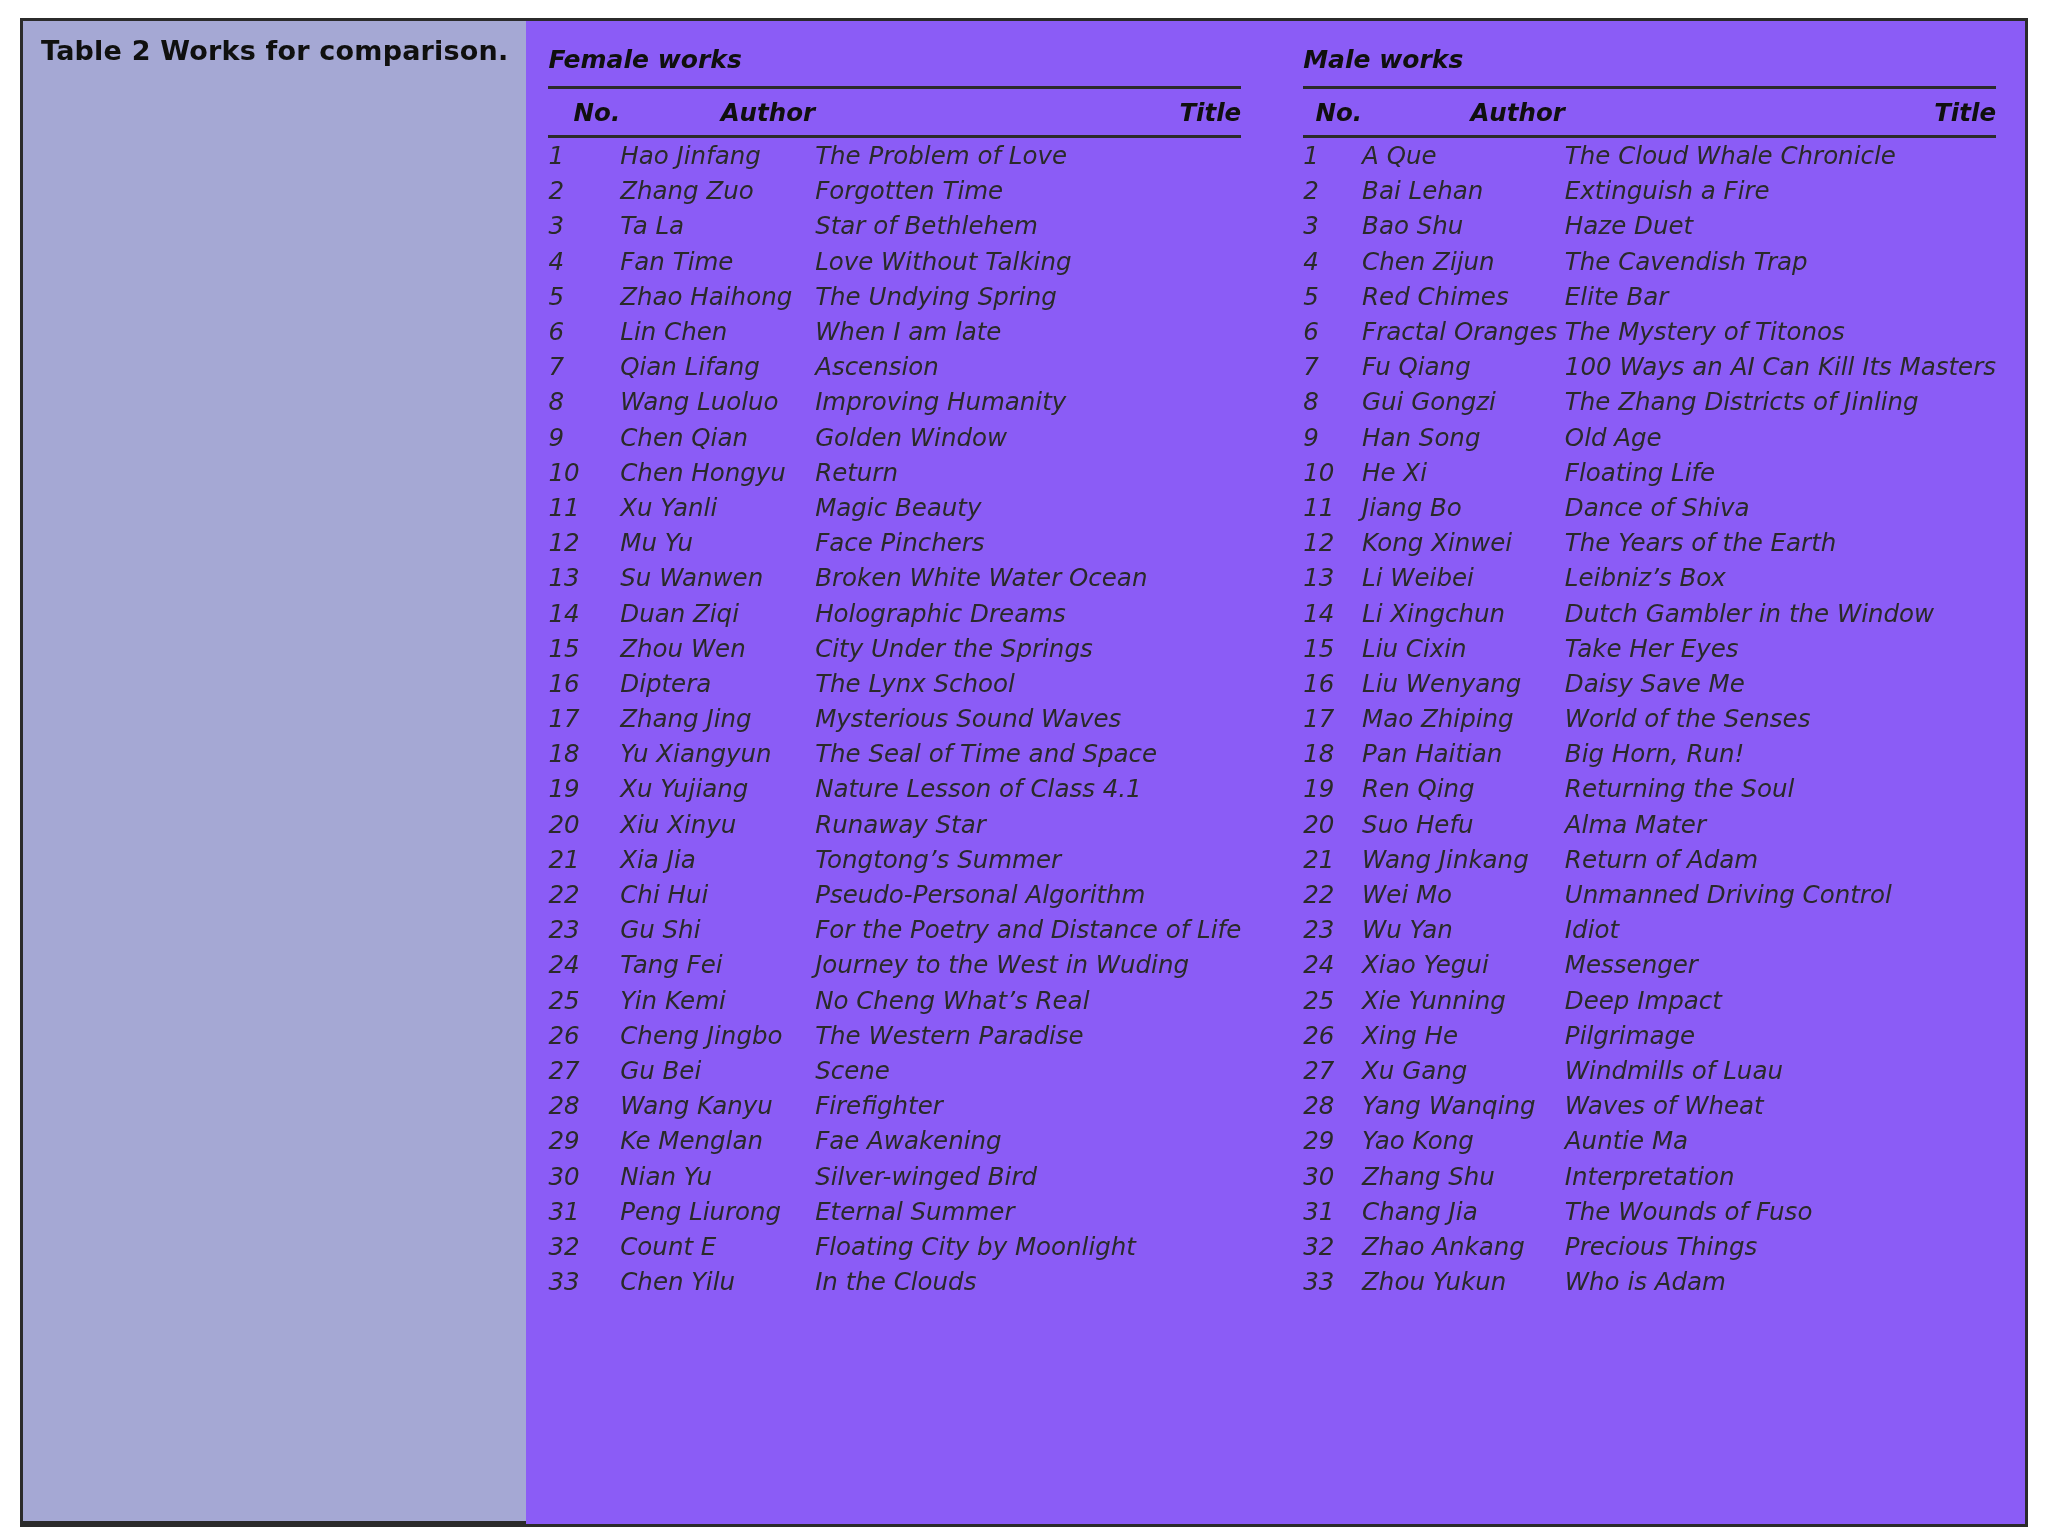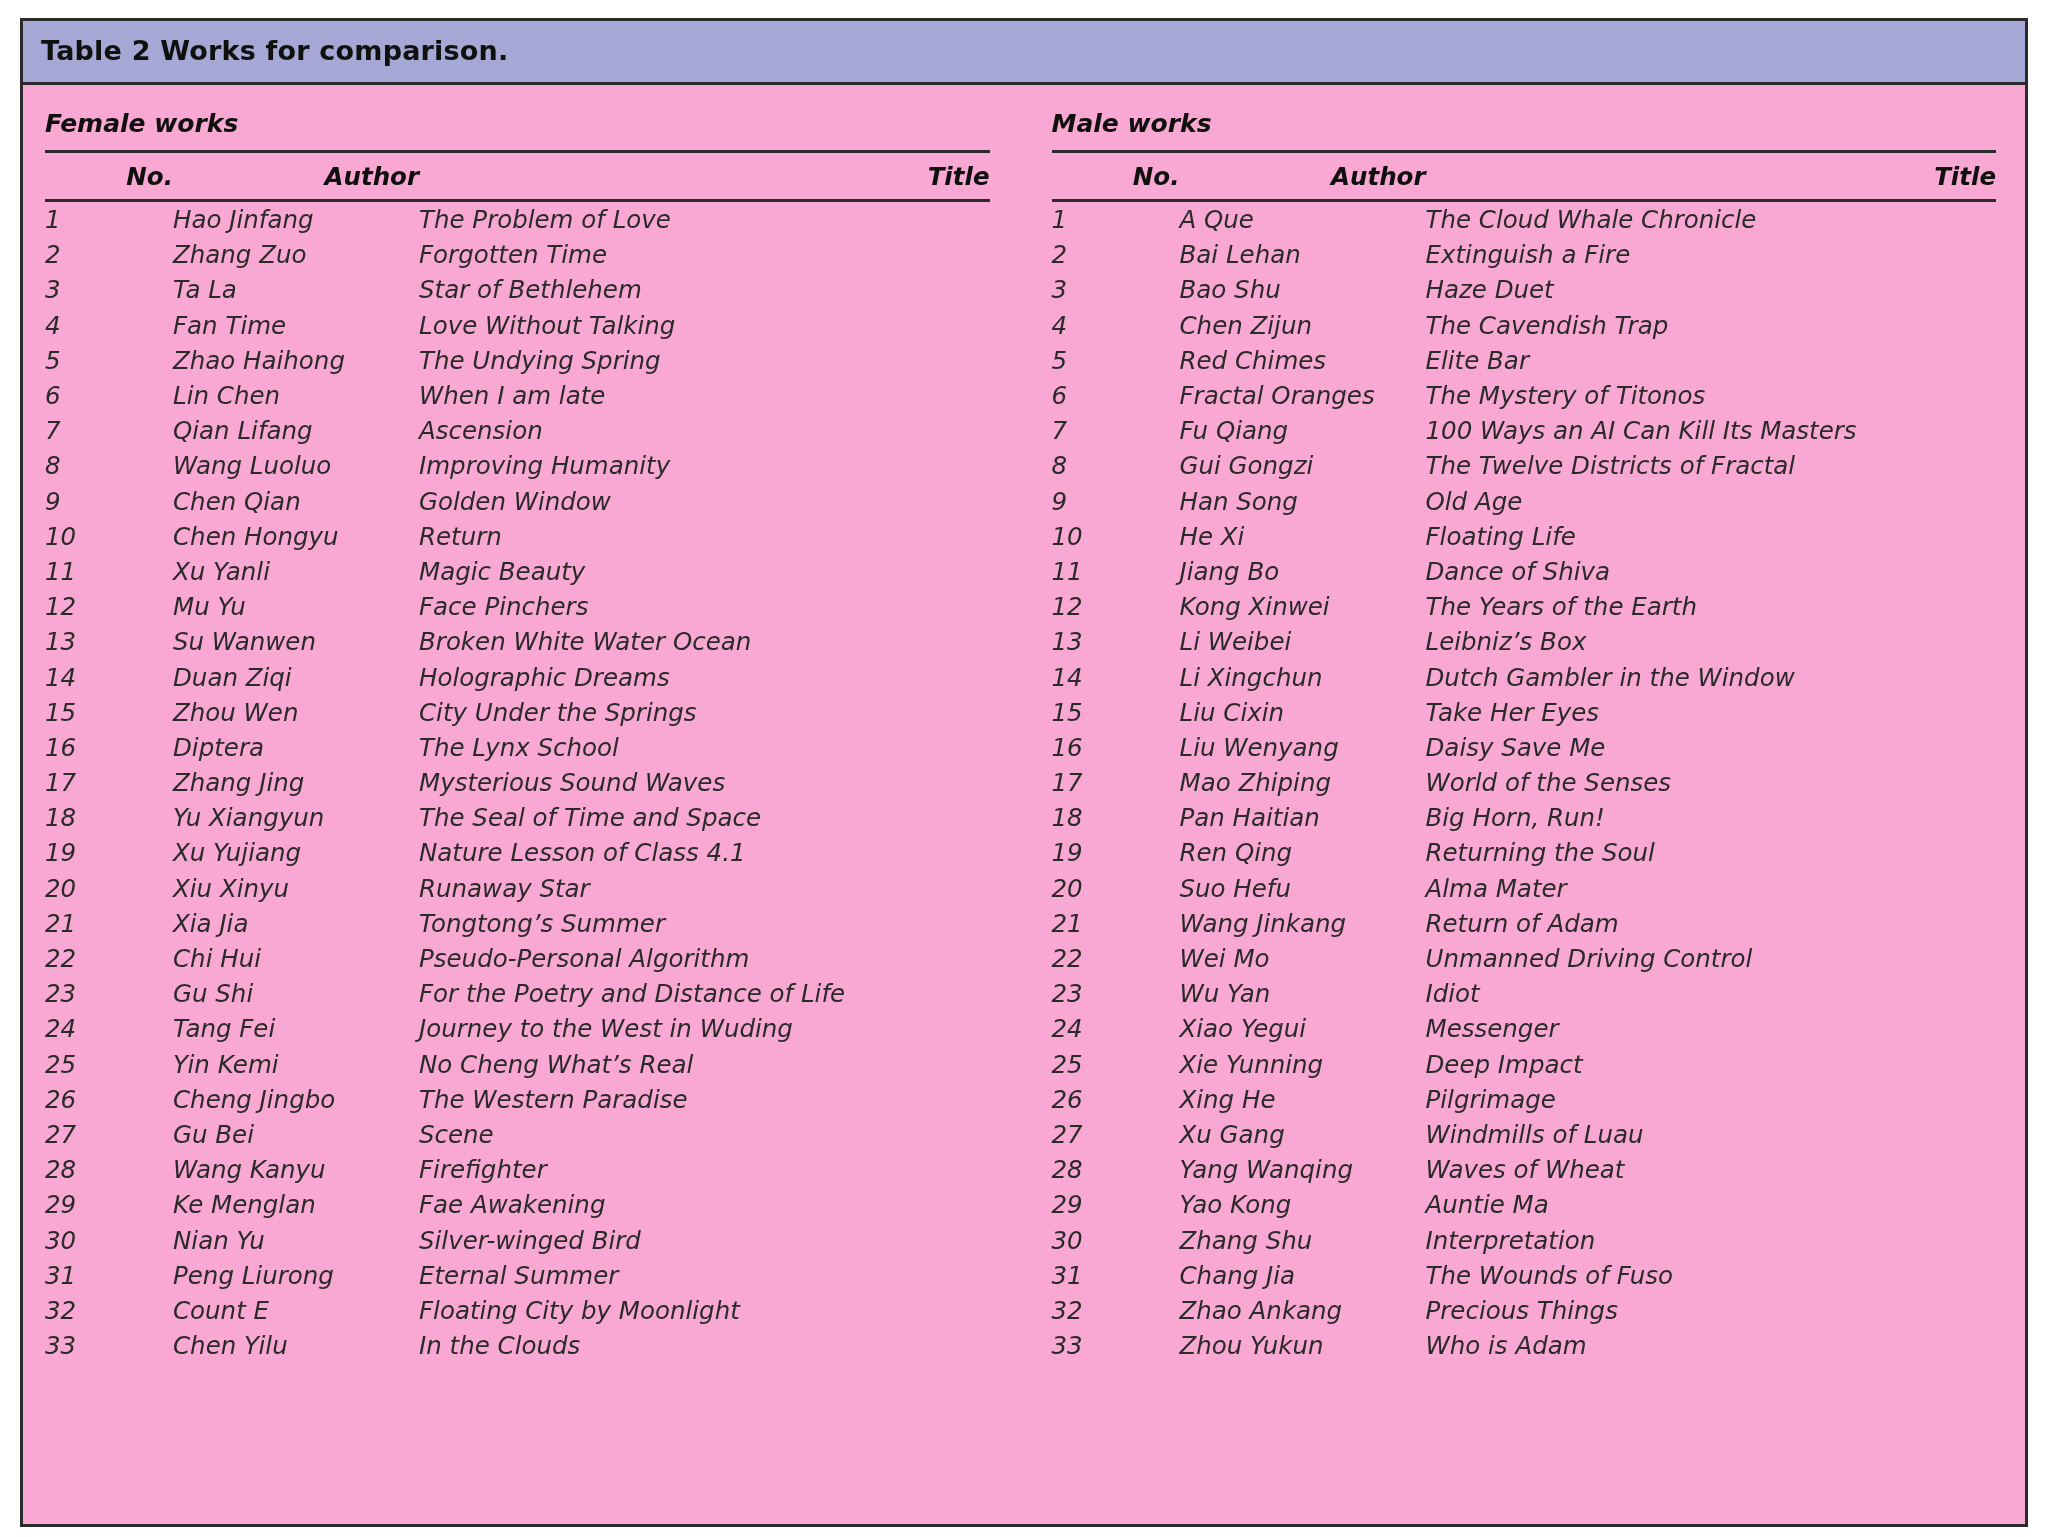--- a/index.html
+++ b/index.html
@@ -18,23 +18,23 @@
     box-sizing: border-box;
     width: 2048px;
     height: 1537px;
     padding: 18px 20px 10px 20px;
   }
   .table-frame {
     box-sizing: border-box;
     border: 3px solid #2b2b2b;
     width: 100%;
     height: 100%;
-    background: #f9a8d4;
+    background: #8b5cf6;
     display: flex;
-    flex-direction: column;
+    flex-direction: row;
   }
   .table-caption {
     background: #a5a8d4;
     border-bottom: 3px solid #2b2b2b;
     padding: 14px 18px 16px 18px;
     font-size: 27px;
     font-weight: bold;
     letter-spacing: 0.2px;
     color: #10100f;
   }
@@ -314,21 +314,21 @@
                 <td class="c-title">The Mystery of Titonos</td>
               </tr>
               <tr>
                 <td class="c-no">7</td>
                 <td class="c-author">Fu Qiang</td>
                 <td class="c-title">100 Ways an AI Can Kill Its Masters</td>
               </tr>
               <tr>
                 <td class="c-no">8</td>
                 <td class="c-author">Gui Gongzi</td>
-                <td class="c-title">The Twelve Districts of Fractal</td>
+                <td class="c-title">The Zhang Districts of Jinling</td>
               </tr>
               <tr>
                 <td class="c-no">9</td>
                 <td class="c-author">Han Song</td>
                 <td class="c-title">Old Age</td>
               </tr>
               <tr>
                 <td class="c-no">10</td>
                 <td class="c-author">He Xi</td>
                 <td class="c-title">Floating Life</td>

